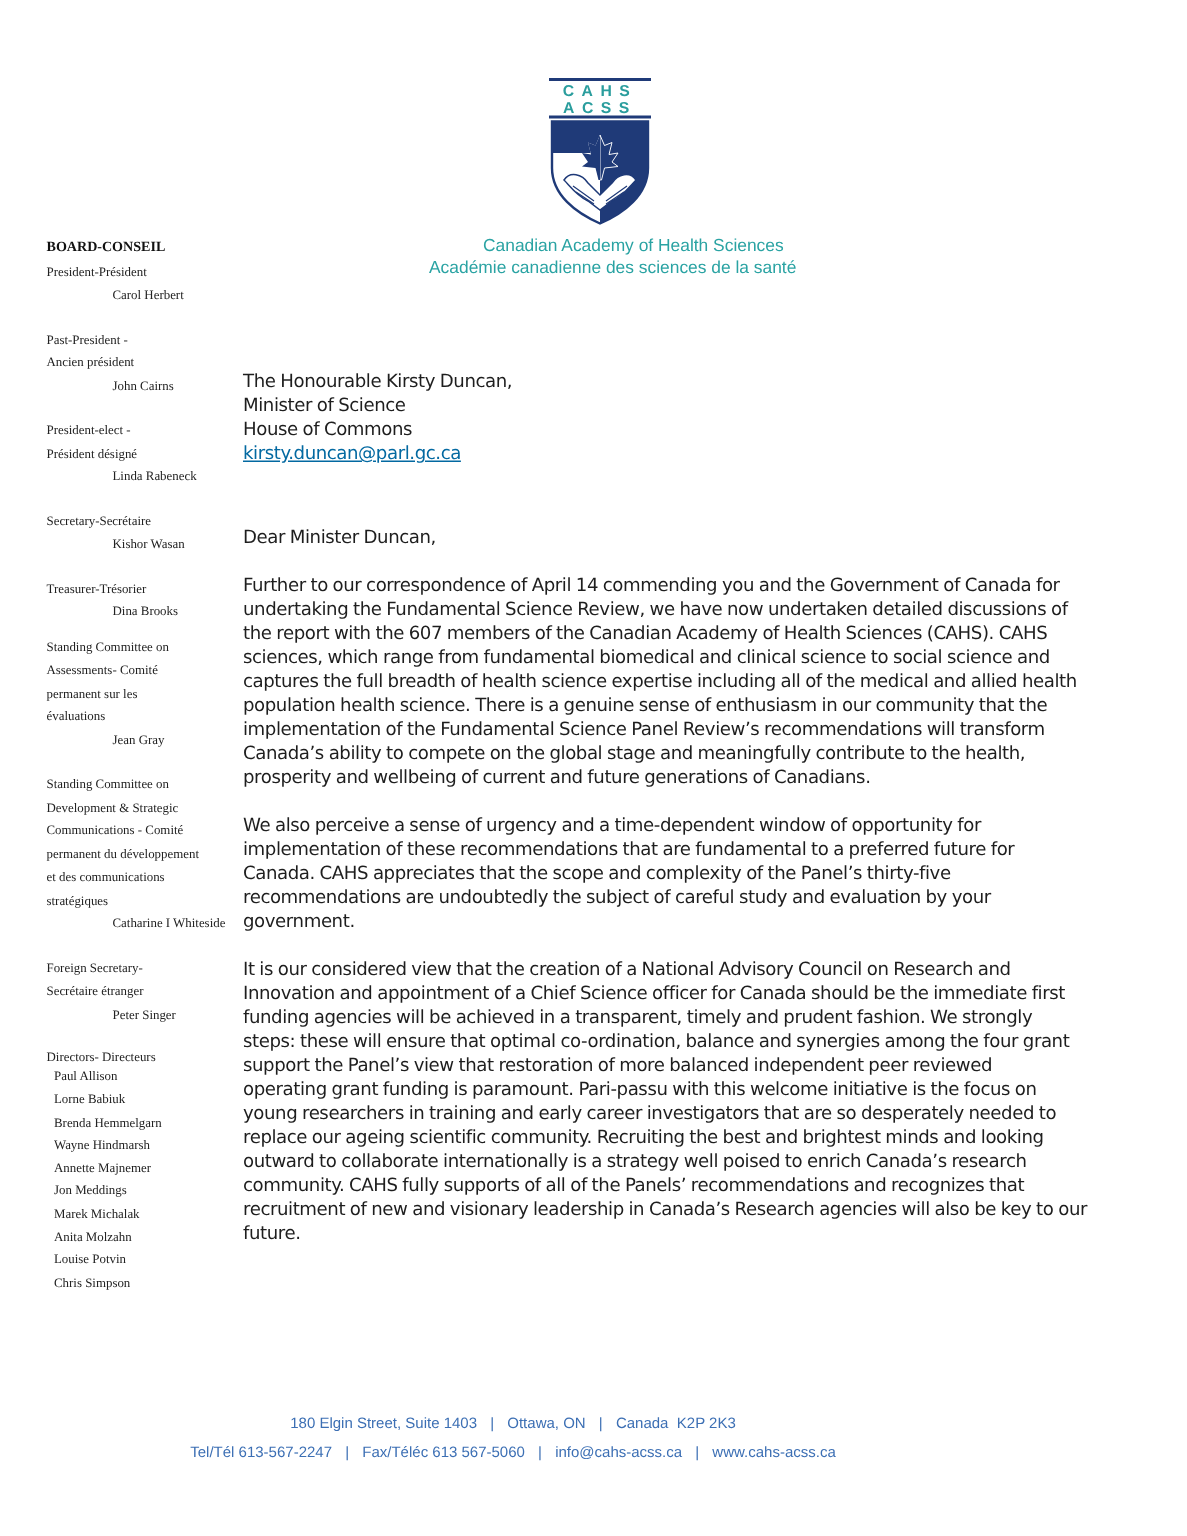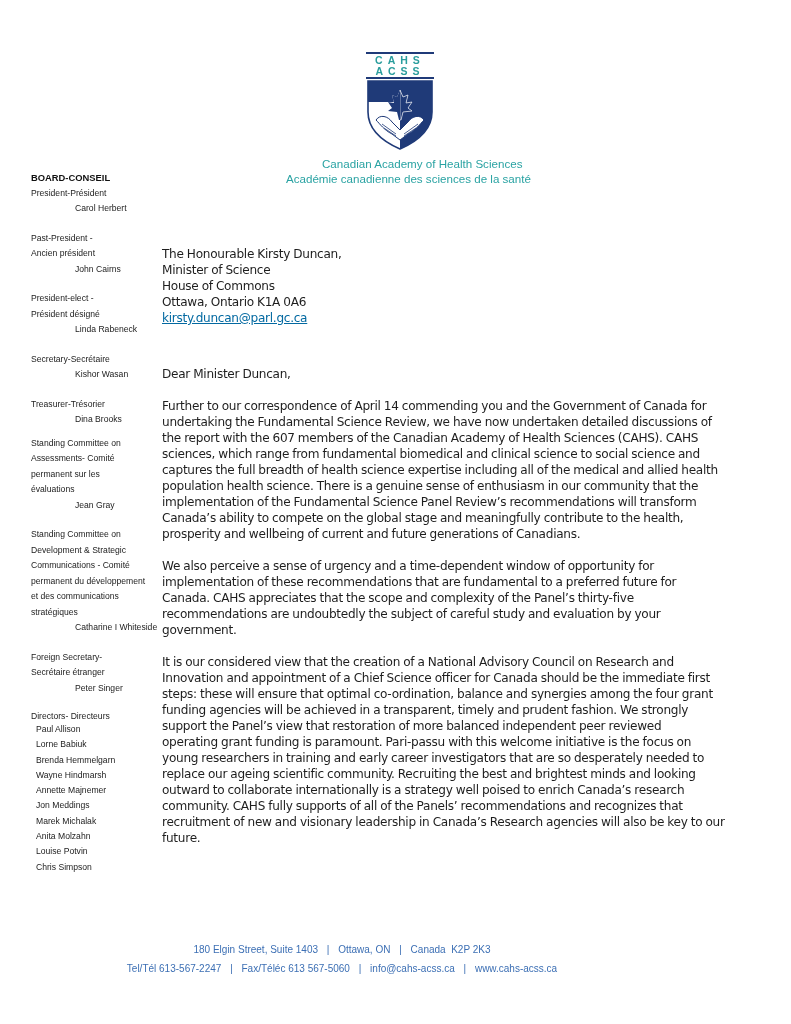--- a/index.html
+++ b/index.html
@@ -1,20 +1,20 @@
 <!DOCTYPE html>
 <html><head>
 <meta charset="utf-8">
 <style>
   html, body { margin:0; padding:0; background:#fff; }
   body { width:791px; height:1024px; position:relative; overflow:hidden; color:#1a1a1a; }
   .logo { position:absolute; left:360px; top:50px; width:80px; height:100px; }
   .org-names { position:absolute; left:286px; top:156px; width:240px; font-family:"Liberation Sans", sans-serif; font-size:11.6px; line-height:15px; color:#2aa3a3; }
   .org-names div { white-space:nowrap; }
-  .sidebar { position:absolute; left:31px; top:170px; width:125px; font-family:Liberation Sans, sans-serif; font-size:8.6px; line-height:15.5px; color:#222; }
+  .sidebar { position:absolute; left:31px; top:158px; width:125px; font-family:Liberation Serif, serif; font-size:8.6px; line-height:15.5px; color:#222; }
   .sidebar .board-title { font-weight:bold; font-size:9.4px; color:#111; }
   .sidebar .role { white-space:nowrap; }
   .sidebar .person { padding-left:5px; white-space:nowrap;margin-left:39px; }
   .sidebar .gap { height:14px; }
   .sidebar .director { padding-left:5px; line-height:15.3px; white-space:nowrap; }
   .letter { position:absolute; left:162px; top:246px; width:600px; font-family:"DejaVu Sans", sans-serif; font-size:12.1px; line-height:16px; color:#1e1e1e; letter-spacing:-0.28px; word-spacing:-0.4px; }
   .addr div { white-space:nowrap; }
   .addr a { color:#0369a1; text-decoration:underline; }
   .salutation { margin-top:40px; }
   .para { margin-top:16px; text-align:left; }
@@ -122,21 +122,20 @@
     <div class="director">Louise Potvin</div>
     <div class="director">Chris Simpson</div>
   </div>
 </div>
 
 <div class="letter">
   <div class="addr">
     <div>The Honourable Kirsty Duncan,</div>
     <div>Minister of Science</div>
     <div>House of Commons</div>
-    <div>Ottawa, Ontario K1A 0A6</div>
     <div><a href="mailto:kirsty.duncan@parl.gc.ca">kirsty.duncan@parl.gc.ca</a></div>
   </div>
 
   <div class="salutation">Dear Minister Duncan,</div>
 
   <div class="para">
     <span class="ln">Further to our correspondence of April 14 commending you and the Government of Canada for</span>
     <span class="ln">undertaking the Fundamental Science Review, we have now undertaken detailed discussions of</span>
     <span class="ln">the report with the 607 members of the Canadian Academy of Health Sciences (CAHS). CAHS</span>
     <span class="ln">sciences, which range from fundamental biomedical and clinical science to social science and</span>
@@ -151,22 +150,22 @@
     <span class="ln">We also perceive a sense of urgency and a time-dependent window of opportunity for</span>
     <span class="ln">implementation of these recommendations that are fundamental to a preferred future for</span>
     <span class="ln">Canada. CAHS appreciates that the scope and complexity of the Panel’s thirty-five</span>
     <span class="ln">recommendations are undoubtedly the subject of careful study and evaluation by your</span>
     <span class="ln">government.</span>
   </div>
 
   <div class="para">
     <span class="ln">It is our considered view that the creation of a National Advisory Council on Research and</span>
     <span class="ln">Innovation and appointment of a Chief Science officer for Canada should be the immediate first</span>
+    <span class="ln">funding agencies will be achieved in a transparent, timely and prudent fashion. We strongly</span>
     <span class="ln">steps: these will ensure that optimal co-ordination, balance and synergies among the four grant</span>
-    <span class="ln">funding agencies will be achieved in a transparent, timely and prudent fashion. We strongly</span>
     <span class="ln">support the Panel’s view that restoration of more balanced independent peer reviewed</span>
     <span class="ln">operating grant funding is paramount. Pari-passu with this welcome initiative is the focus on</span>
     <span class="ln">young researchers in training and early career investigators that are so desperately needed to</span>
     <span class="ln">replace our ageing scientific community. Recruiting the best and brightest minds and looking</span>
     <span class="ln">outward to collaborate internationally is a strategy well poised to enrich Canada’s research</span>
     <span class="ln">community. CAHS fully supports of all of the Panels’ recommendations and recognizes that</span>
     <span class="ln">recruitment of new and visionary leadership in Canada’s Research agencies will also be key to our</span>
     <span class="ln">future.</span>
   </div>
 </div>

